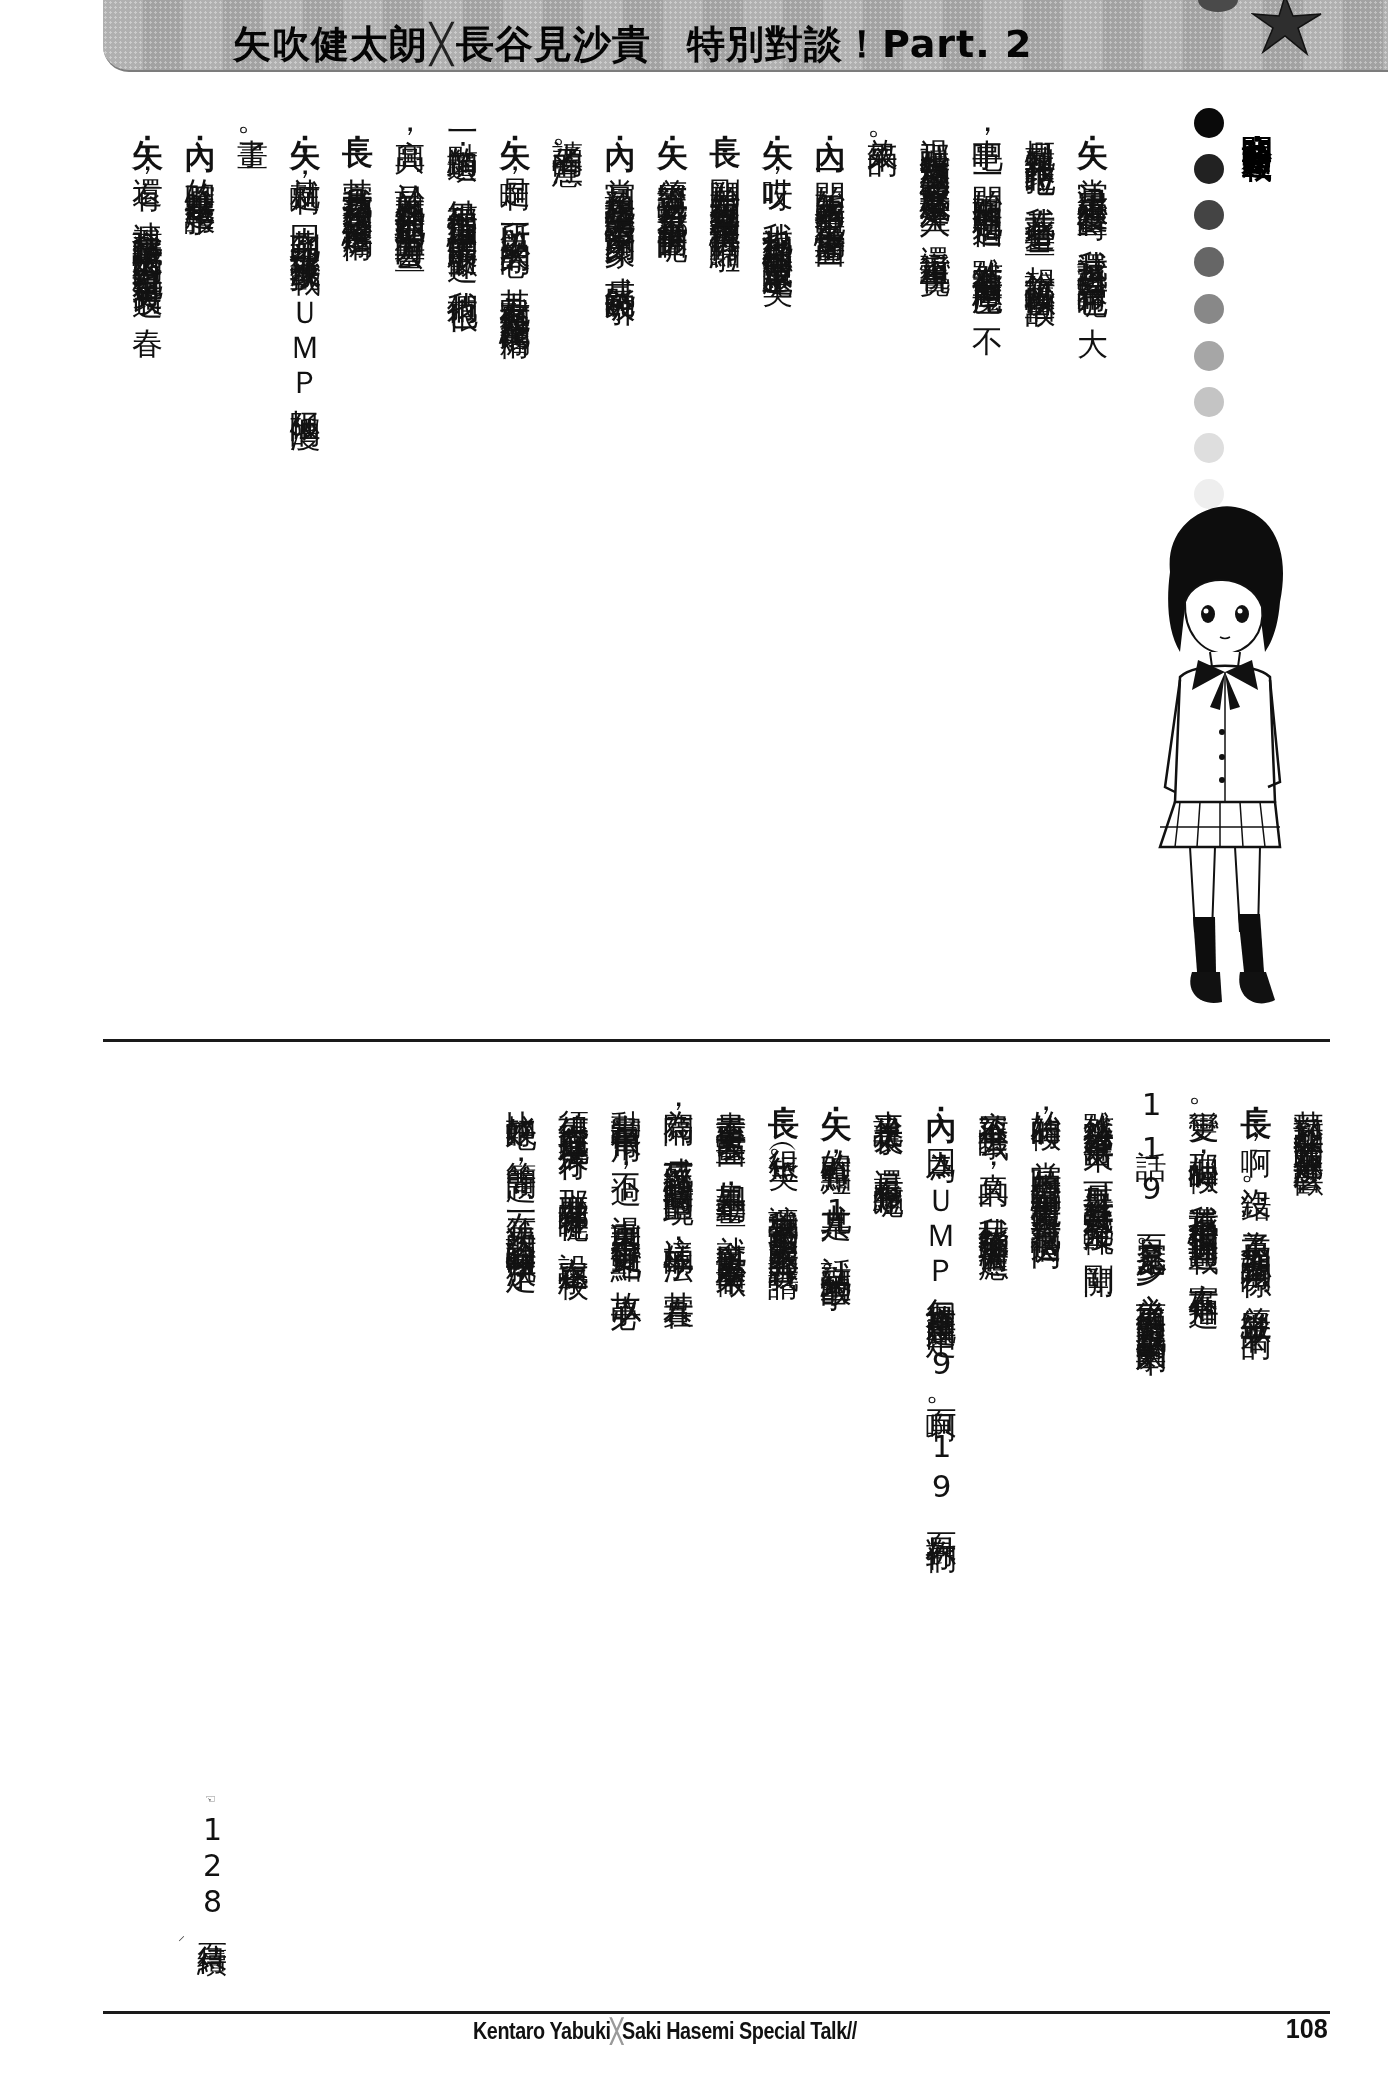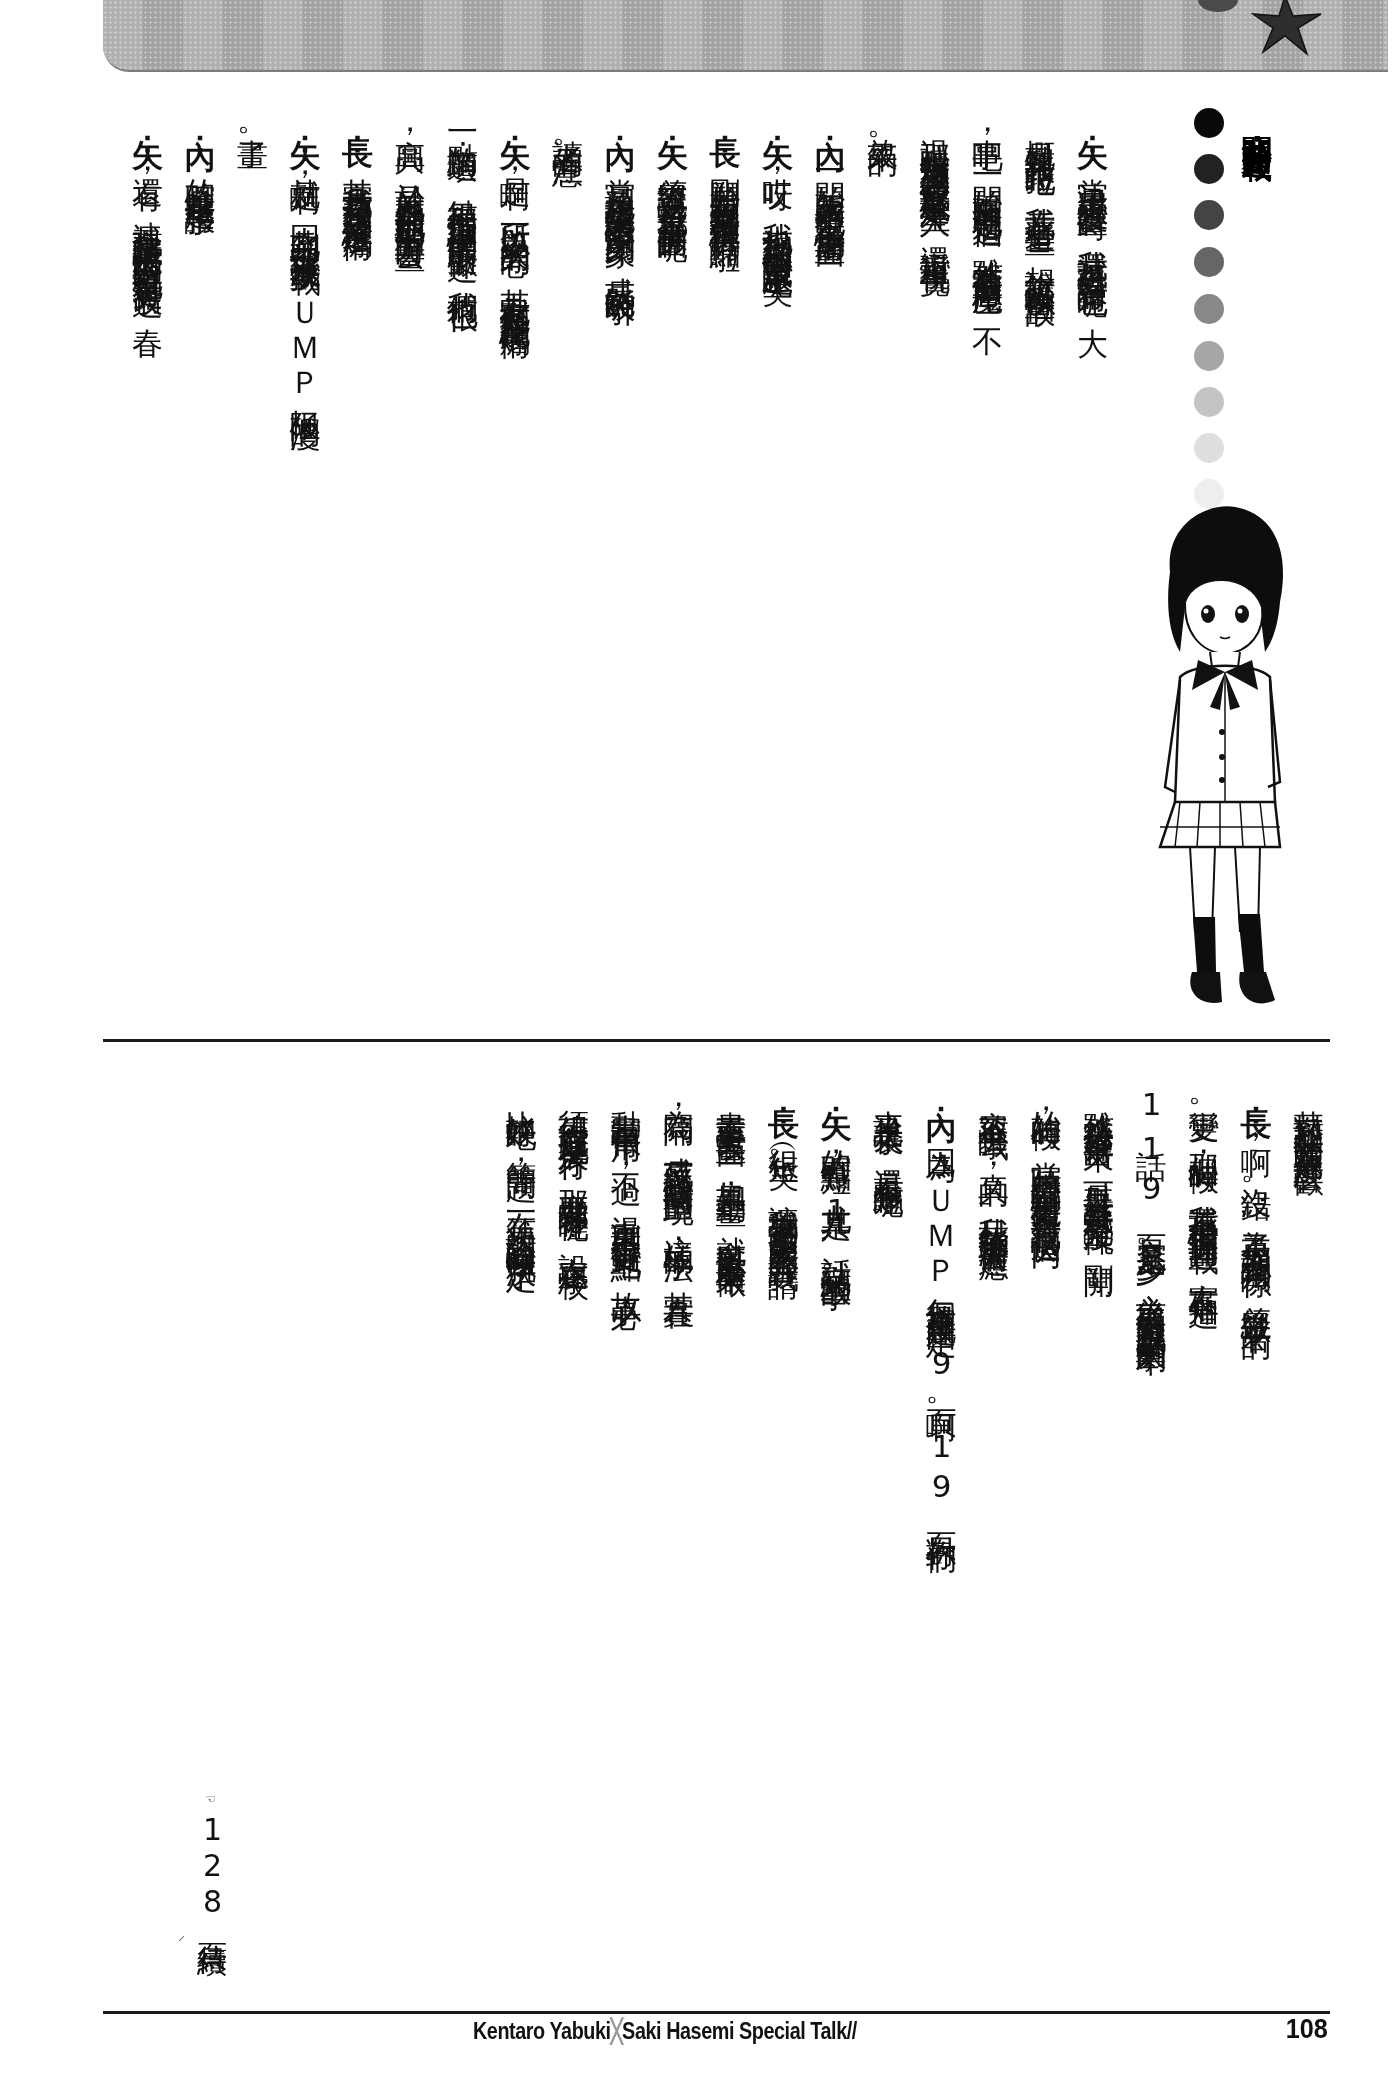--- a/index.html
+++ b/index.html
@@ -59,20 +59,23 @@
   .footer-title .x { color: #9a9a9a; font-weight: bold; }
   .page-num { position: absolute; right: 72px; top: 2013px; font-family: "Liberation Sans", sans-serif;
               font-weight: bold; font-size: 28px; color: #111; transform: scaleX(0.9);
               transform-origin: right center; }
 </style>
 </head>
 <body>
 
 <div class="banner">
   <div class="pattern"></div>
+  <div class="title">
+    <span>矢吹健太朗</span><span class="cross">╳</span><span>長谷見沙貴</span><span class="gap"></span><span>特別對談！Part. 2</span>
+  </div>
   <div class="blob"></div>
   <svg class="star" viewBox="0 0 72 60">
     <polygon points="34,0 42,20 70,18 47,32 56,58 34,40 12,56 22,32 2,18 28,20" fill="#2e2e2e" stroke="#111" stroke-width="1.5"></polygon>
   </svg>
 </div>
 
 <div class="heading">關於開始連載⋮</div>
 <div class="dots">
   <div class="dot" style="top: 108px; background: rgb(10, 10, 10);"></div>
   <div class="dot" style="top: 154px; background: rgb(34, 34, 34);"></div>

